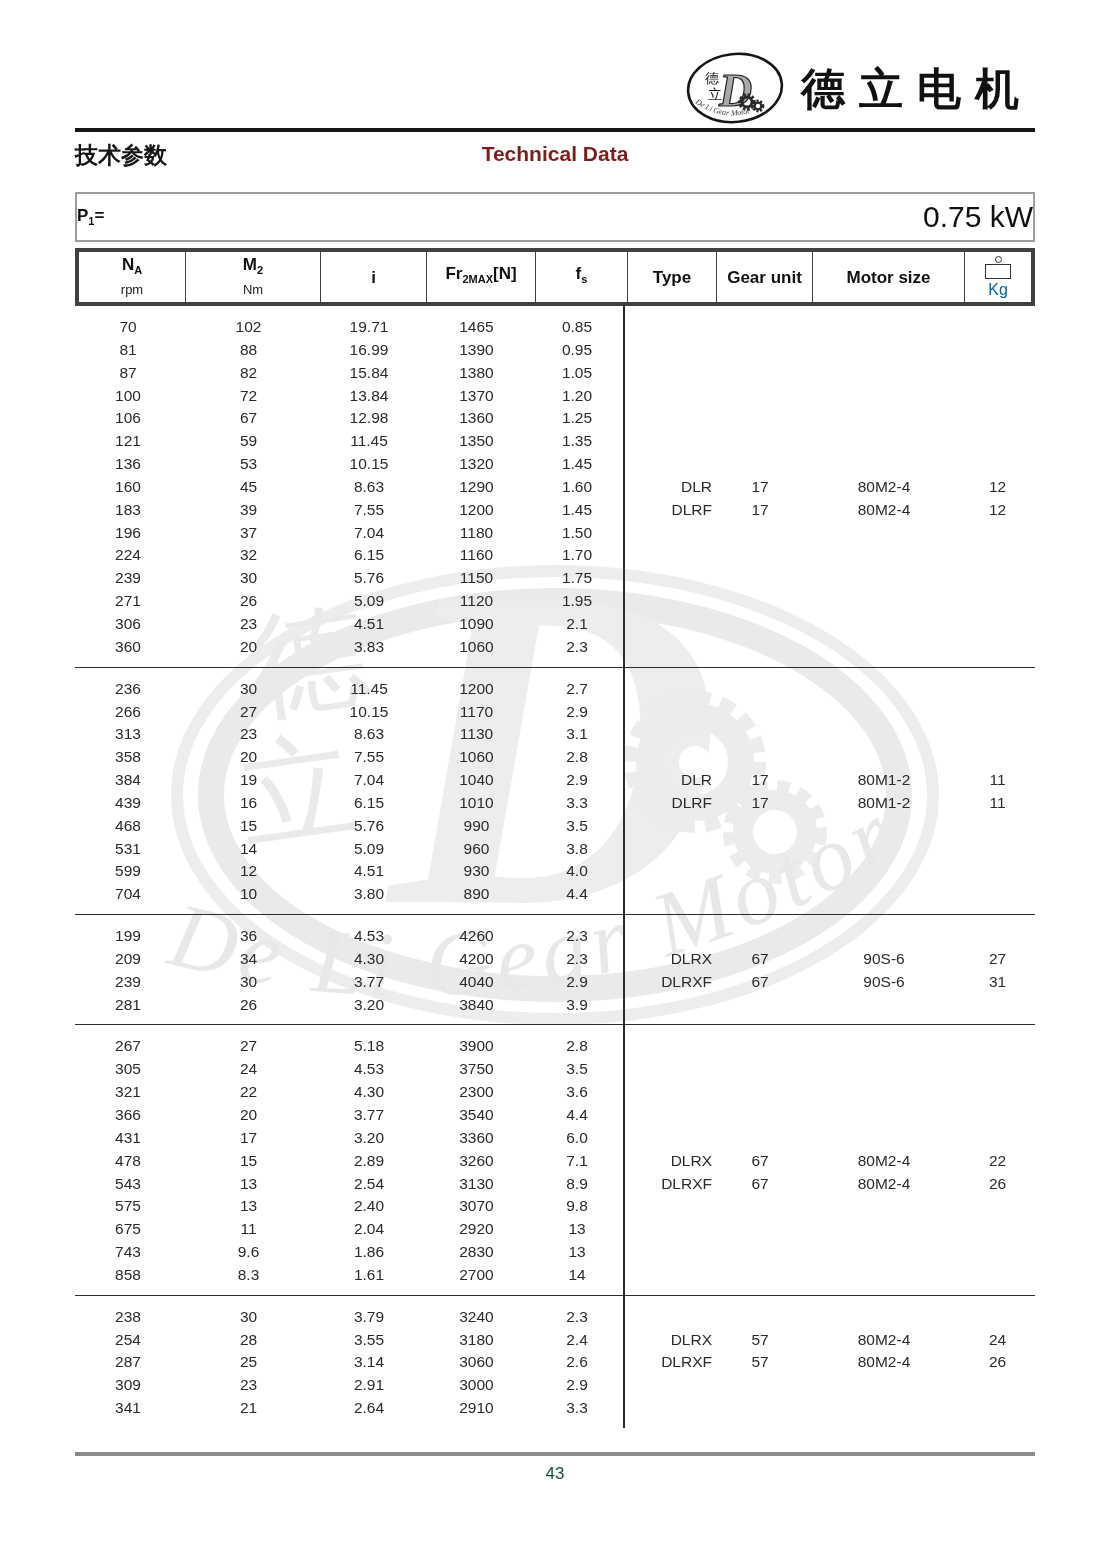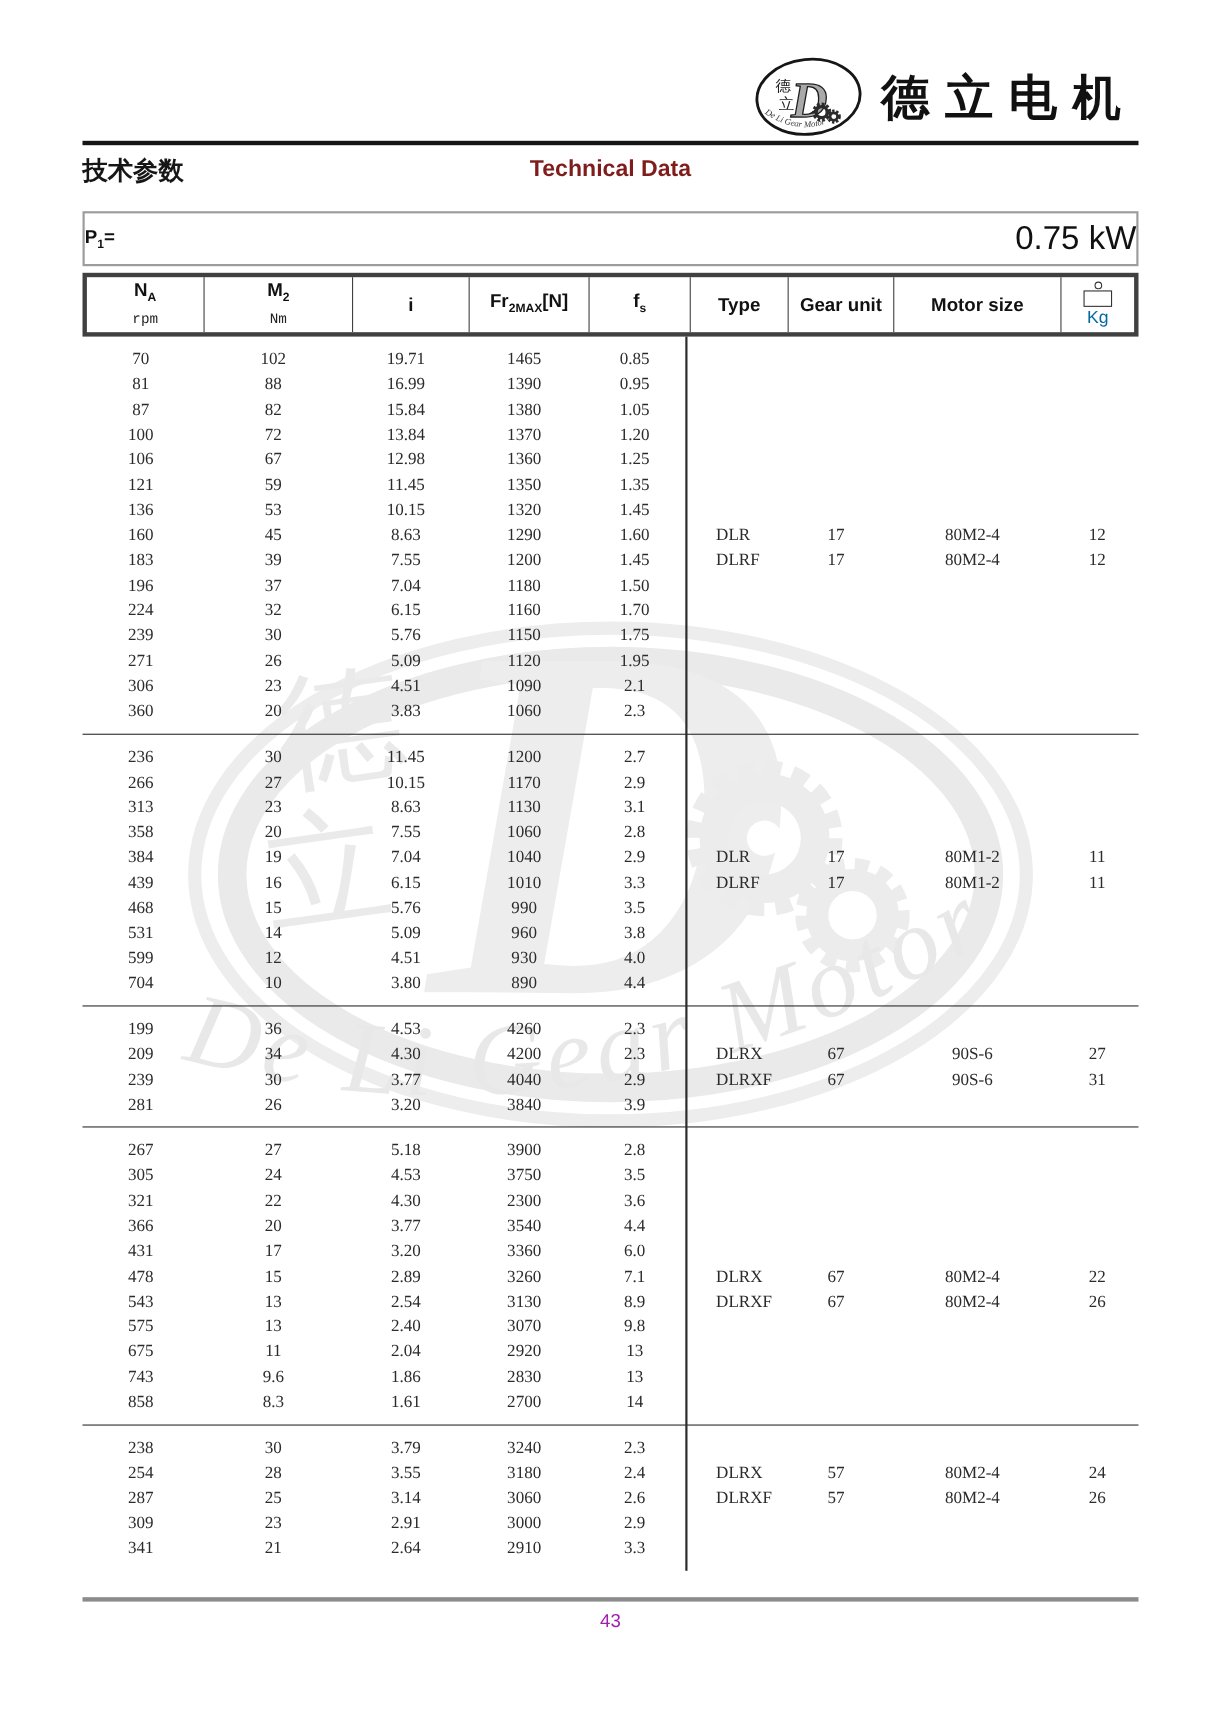--- a/index.html
+++ b/index.html
@@ -27,37 +27,37 @@
   .p-big { font-size:30px; font-weight:normal; color:#111; margin-left:1px; }
 
   
   .thead { display:grid; grid-template-columns:106px 135px 106px 109px 92px 89px 96px 152px 1fr;
            border:4px solid #404040; height:58px; }
   .hcell { display:flex; flex-direction:column; align-items:center; justify-content:center; line-height:19px; }
   .hcell + .hcell { border-left:1.6px solid #414141; }
   .h-main { font-size:17px; font-weight:bold; color:#111; }
   .h-main sub { font-size:11px; font-weight:bold; }
   .h-sub-caps { font-size:10.5px; font-weight:bold; }
-  .h-unit { font-size:13px; color:#222;font-family:Liberation Mono, monospace; }
+  .h-unit { font-size:13px; color:#222; }
   .w-knob { width:7px; height:7px; border:1.5px solid #333; border-radius:50%; margin:0 auto 1px; }
   .w-body { width:26px; height:15px; border:1.7px solid #333; margin:0 auto 1px; }
   .h-kg { font-size:16px; color:#0369a1; }
 
   
-  .tbody { position:relative;font-family:Liberation Serif, serif; }
+  .tbody { position:relative; }
   .vdivider { position:absolute; left:548px; top:0; bottom:0; width:1.5px; background:#2c2c2c; }
   .section { display:grid; grid-template-columns:106px 135px 106px 109px 92px 89px 96px 152px 1fr;
              grid-auto-rows:22.85px; padding:10px 0 8px 0; }
   .section.sep { border-bottom:1.6px solid #2c2c2c; }
   .c { font-size:15.5px; line-height:22.85px; text-align:center; color:#2b2b2b; white-space:nowrap; }
-  .tc0 { text-align:left; padding-left:28px; }
+  .tc0 { text-align:right; padding-left:28px; }
 
   
   .footer-rule { margin-top:24px; height:4px; background:#8b8b8b; }
-  .page-num { margin-top:8px; text-align:center; font-size:17px; color:#a21caf; }
+  .page-num { margin-top:8px; text-align:center; font-size:17px; color:#14532d; }
 </style>
 </head>
 <body>
 
 <div class="page">
 
   <svg class="watermark" width="960" height="570" viewBox="0 0 960 570">
     <ellipse cx="480" cy="295" rx="378" ry="224" fill="none" stroke="#ededed" stroke-width="12"></ellipse>
     <ellipse cx="480" cy="295" rx="344" ry="194" fill="none" stroke="#eaeaea" stroke-width="26"></ellipse>
     <text x="480" y="402" text-anchor="middle" font-family="Liberation Serif, DejaVu Serif, serif" font-size="460" font-style="italic" font-weight="bold" fill="#ededed">D</text>

